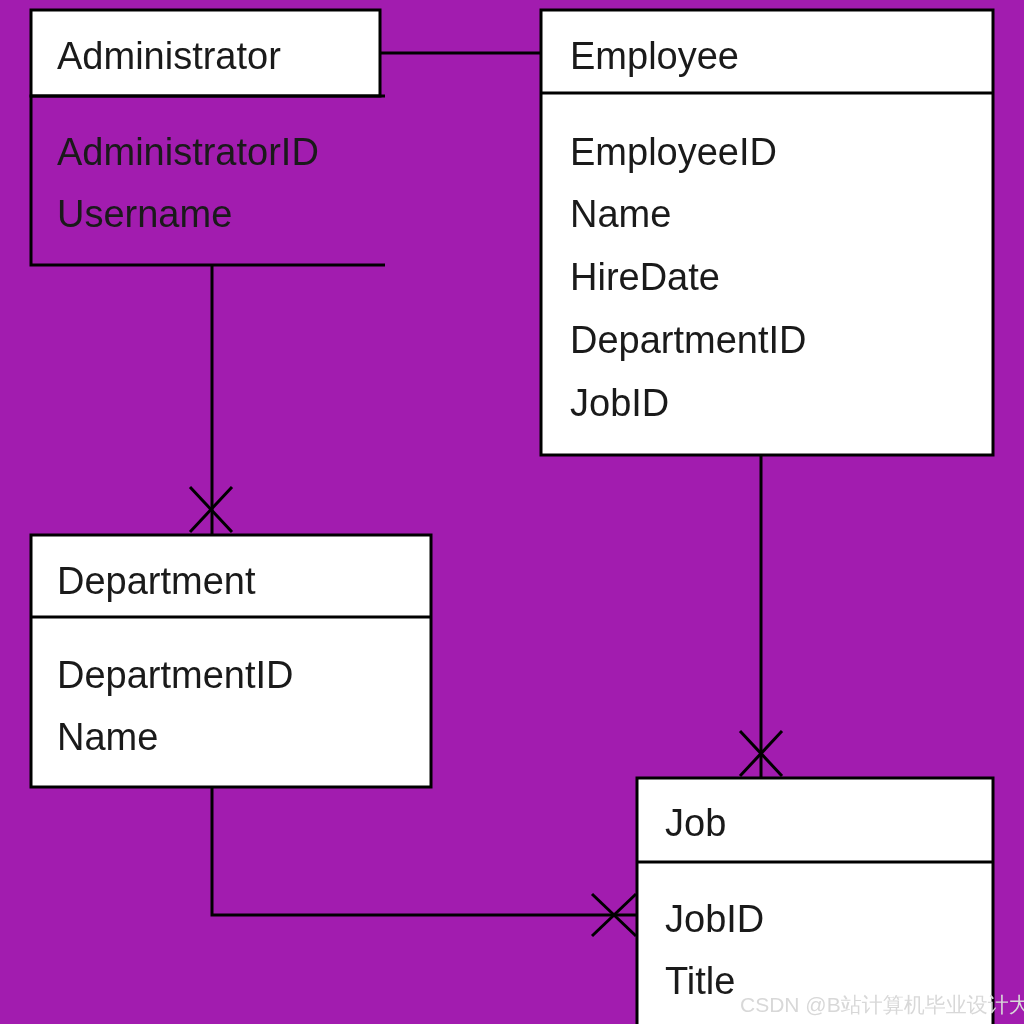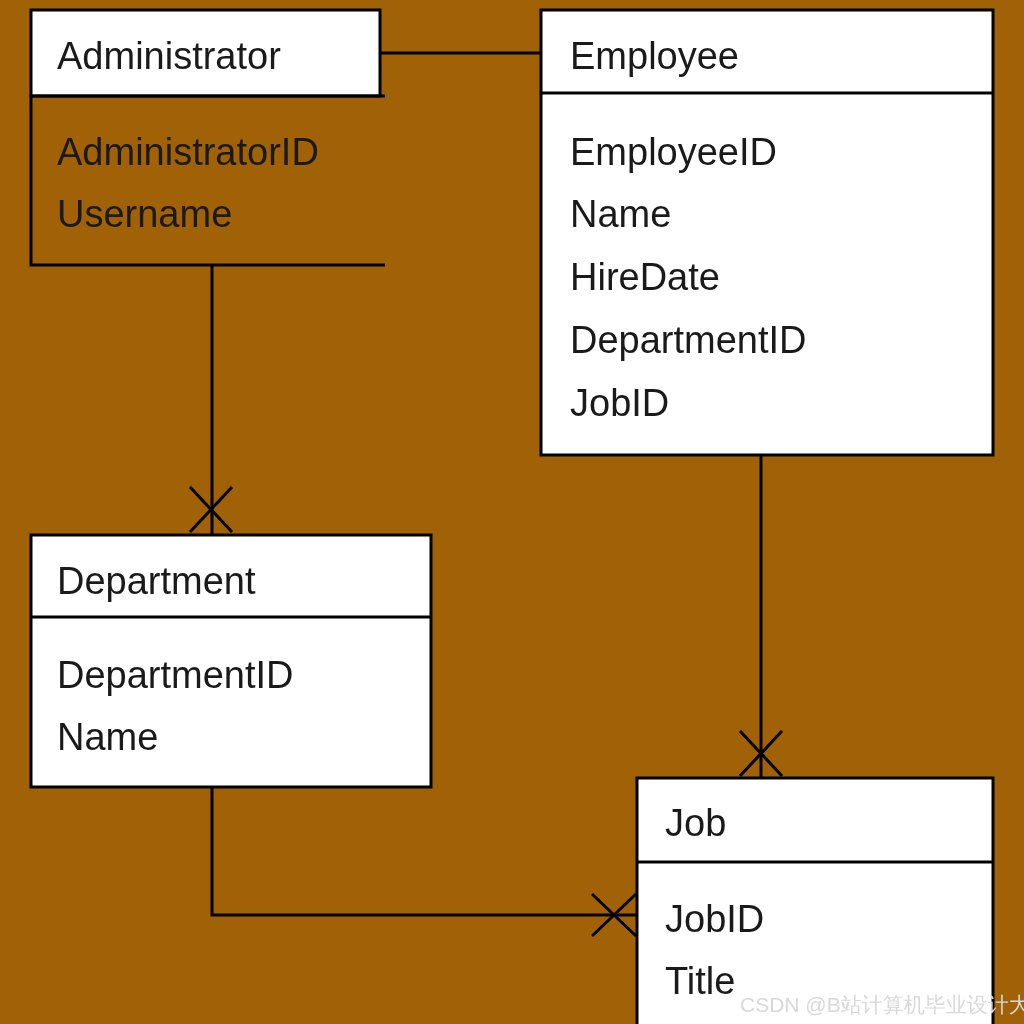--- a/index.html
+++ b/index.html
@@ -7,21 +7,21 @@
     padding: 0;
     background: #ffffff;
   }
   body {
     font-family: "Liberation Sans", "DejaVu Sans", sans-serif;
   }
   #canvas {
     position: relative;
     width: 1024px;
     height: 1024px;
-    background: #a16207;
+    background: #a21caf;
     overflow: hidden;
   }
   svg.diagram {
     position: absolute;
     top: 0;
     left: 0;
     width: 1024px;
     height: 1024px;
   }
   .entity-rect {

